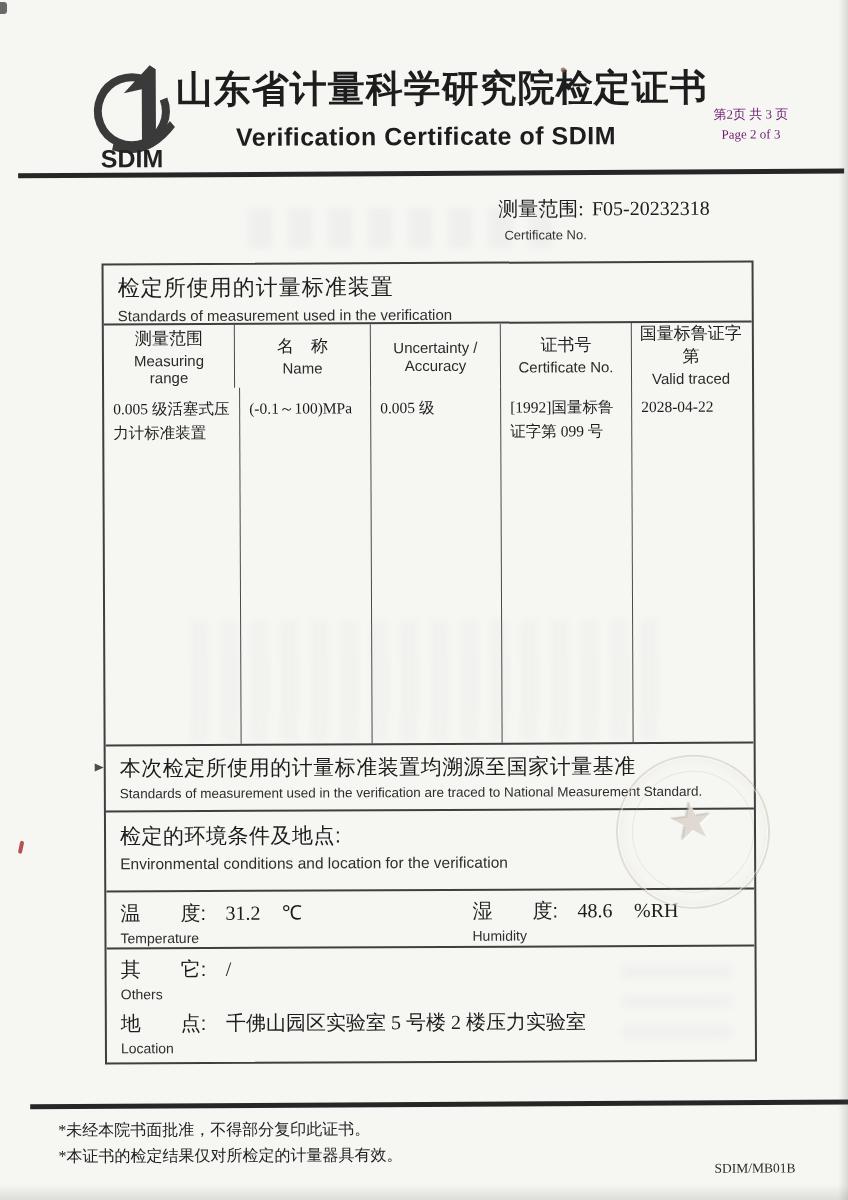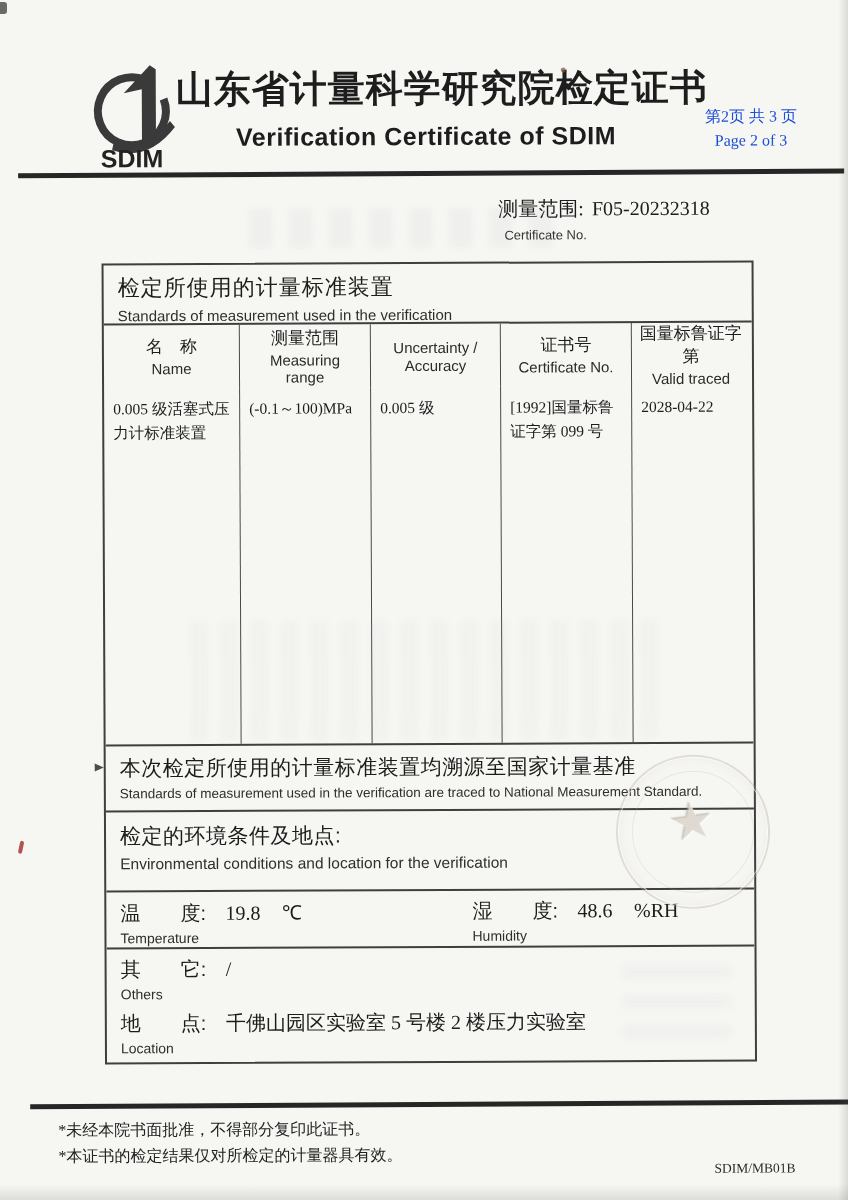--- a/index.html
+++ b/index.html
@@ -11,21 +11,21 @@
   }
   .tilt{position:absolute;left:0;top:0;width:848px;height:1200px;
     transform:rotate(-0.25deg);transform-origin:50% 50%;}
   
   .logo{position:absolute;left:84px;top:58px;width:104px;height:112px;text-align:center;}
   .title-block{position:absolute;left:178px;top:64px;width:500px;text-align:center;}
   .title-zh{font-family:"Liberation Serif",serif;font-size:37px;font-weight:600;
     letter-spacing:1px;color:#1d1d1d;white-space:nowrap;}
   .title-en{font-size:25px;font-weight:bold;color:#1d1d1d;margin-top:8px;letter-spacing:0.5px;}
   .pageinfo{position:absolute;left:688px;top:106px;width:130px;text-align:center;
-    font-family:"Liberation Serif",serif;font-size:16px;color:#1d4ed8;line-height:1.5;}
+    font-family:"Liberation Serif",serif;font-size:13px;color:#701a75;line-height:1.5;}
   .rule{position:absolute;background:#262626;}
   .rule.top{left:20px;top:171px;width:826px;height:5px;transform:rotate(-0.08deg);}
   .rule.bottom{left:28px;top:1102px;width:818px;height:5px;transform:rotate(-0.08deg);}
   
   .certno{position:absolute;left:500px;top:196px;}
   .certno .line1{font-family:"Liberation Serif",serif;font-size:20px;color:#1d1d1d;}
   .certno .line1 .num{margin-left:8px;margin-top:28px;}
   .certno .line2{font-size:13px;color:#333;margin:5px 0 0 6px;}
   
   .mainbox{position:absolute;left:103px;top:262px;width:652px;height:801px;
@@ -132,27 +132,27 @@
   </div>
 
   <div class="mainbox">
 
     <div class="sec sec1">
       <div class="sec-title-zh">检定所使用的计量标准装置</div>
       <div class="sec-title-en">Standards of measurement used in the verification</div>
     </div>
 
     <div class="sec thead">
+      <div class="tcell" style="width:131px">
+        <div class="th-zh">测量范围</div>
+        <div class="th-en" style="width:92px">Measuring range</div>
+      </div>
       <div class="tcell" style="width:136px">
         <div class="th-zh">名　称</div>
         <div class="th-en">Name</div>
-      </div>
-      <div class="tcell" style="width:131px">
-        <div class="th-zh">测量范围</div>
-        <div class="th-en" style="width:92px">Measuring range</div>
       </div>
       <div class="tcell" style="width:130px">
         <div class="th-en" style="width:100px">Uncertainty / Accuracy</div>
       </div>
       <div class="tcell" style="width:131px">
         <div class="th-zh">证书号</div>
         <div class="th-en">Certificate No.</div>
       </div>
       <div class="tcell" style="width:118px">
         <div class="th-zh">国量标鲁证字第</div>
@@ -175,21 +175,21 @@
 
     <div class="sec envhead">
       <div class="zh">检定的环境条件及地点:</div>
       <div class="en">Environmental conditions and location for the verification</div>
     </div>
 
     <div class="sec envrow row-th">
       <div class="half-l">
         <div class="env-line">
           <span>温　　度:</span>
-          <span class="val">19.8</span>
+          <span class="val">31.2</span>
           <span class="unit">℃</span>
         </div>
         <div class="env-en">Temperature</div>
       </div>
       <div class="half-r">
         <div class="env-line">
           <span>湿　　度:</span>
           <span class="val">48.6</span>
           <span class="unit">%RH</span>
         </div>

